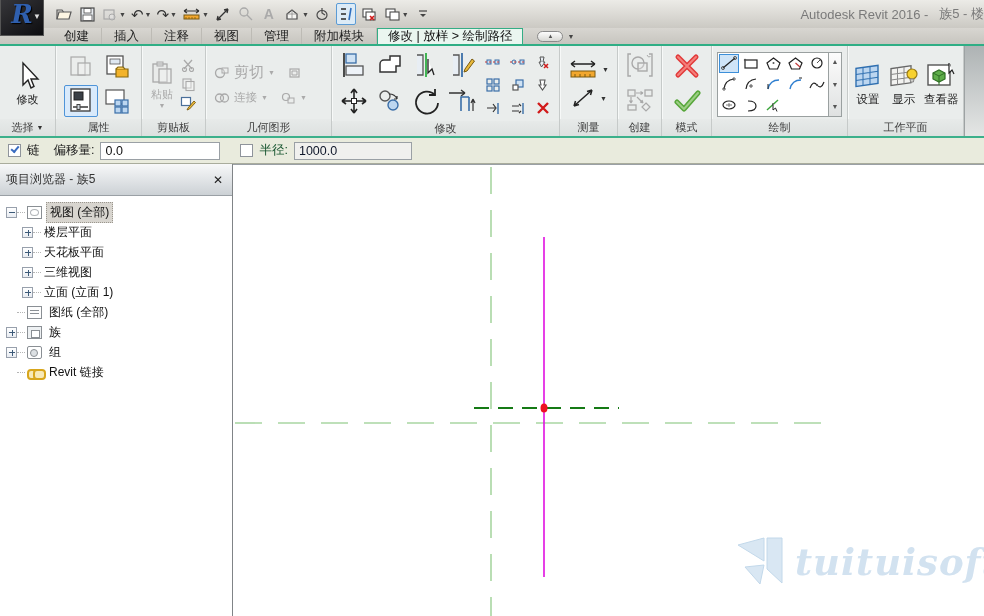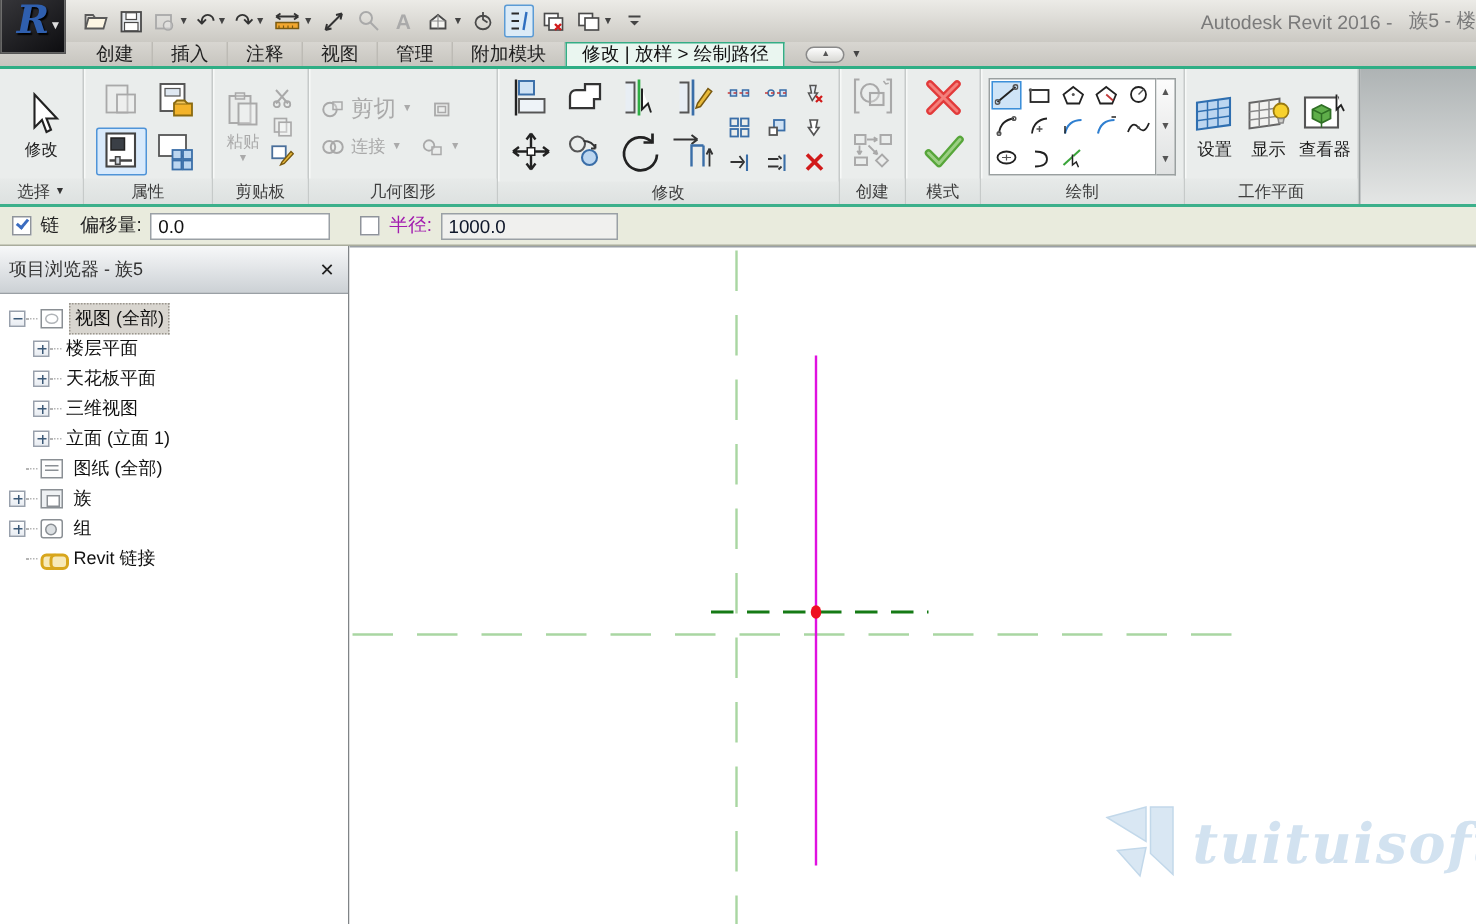--- a/index.html
+++ b/index.html
@@ -53,21 +53,21 @@
   .wp-item .icolbl { font-size:11.5px; }
   #ribbon-endcap { flex:1; background:linear-gradient(#aeb3b4,#e4e6e5); border-left:1px solid #9da2a3; }
 
   
   #optionsbar { height:26px; flex:0 0 26px; background:#e9ebdd; border-bottom:1px solid #a9ac9c; display:flex; align-items:center; padding-left:8px; font-size:12.5px; color:#222; gap:6px; }
   .cb { width:13px; height:13px; background:#fff; border:1px solid #8f949b; position:relative; }
   .cb.checked::after { content:""; position:absolute; left:2px; top:1px; width:6px; height:3px; border-left:2px solid #3a6cc0; border-bottom:2px solid #3a6cc0; transform:rotate(-50deg); }
   .opt-input { height:18px; border:1px solid #9aa0a5; background:#fff; font-size:12.5px; padding:0 4px; color:#111; font-family:"Liberation Sans",sans-serif; }
   #offset-input { width:120px; }
   #radius-input { width:118px; background:#f0f0ee; color:#0f172a; }
-  .dim { color:#a21caf; }
+  .dim { color:#14532d; }
 
   
   #main { flex:1; display:flex; min-height:0; }
   #browser { width:233px; flex:0 0 233px; border-right:1px solid #808487; background:#fff; display:flex; flex-direction:column; }
   #browser-title { height:32px; background:linear-gradient(#f7f8f9,#ccd1d5); border-bottom:1px solid #9aa0a5; display:flex; align-items:center; padding:0 6px; font-size:12px; color:#333; }
   #browser-close { margin-left:auto; font-size:12px; color:#222; width:16px; text-align:center; }
   #tree { padding-top:6px; font-size:12px; color:#111;text-align:right; }
   .trow { height:20px; display:flex; align-items:center; }
   .ind0 { padding-left:6px; } .ind1 { padding-left:22px; }
   .exp { width:11px; height:11px; border:1px solid #98a0ac; background:linear-gradient(#fff,#e8ecf2); position:relative; flex:0 0 11px; }
@@ -459,20 +459,41 @@
                 <path d="M26 12 v12 M26 12 l-2 4 M26 12 l2 4" stroke="#333" stroke-width="1.2" fill="none"></path>
               </svg>
           </span>
         </div>
       </div>
       <div class="plabel">
           <span>修改</span>
         </div>
     </div>
 
+    <div class="panel" style="width:58px">
+      <div class="pbody" style="flex-direction:column;gap:6px">
+        <span class="rowflex">
+          <svg width="30" height="22" viewBox="0 0 30 22">
+              <path d="M3 6 H27 M3 6 l4 -3 M3 6 l4 3 M27 6 l-4 -3 M27 6 l-4 3" stroke="#222" stroke-width="1.4" fill="none"></path>
+              <rect x="3" y="13" width="24" height="6" fill="#f2a72e" stroke="#7a5a10"></rect>
+              <path d="M7 19 v-3 M12 19 v-3 M17 19 v-3 M22 19 v-3" stroke="#7a5a10"></path>
+            </svg>
+          <span class="ddt">▼</span>
+        </span>
+        <span class="rowflex">
+          <svg width="26" height="24" viewBox="0 0 26 24">
+              <path d="M4 20 L22 4 M4 20 l1.5 -5 M4 20 l5 -1.5 M22 4 l-5 1.5 M22 4 l-1.5 5" stroke="#222" stroke-width="1.5" fill="none"></path>
+            </svg>
+          <span class="ddt">▼</span>
+        </span>
+      </div>
+      <div class="plabel">
+          <span>测量</span>
+        </div>
+    </div>
 
     <div class="panel" style="width:44px">
       <div class="pbody" style="flex-direction:column;gap:4px">
         <span class="gray">
           <svg width="30" height="28" viewBox="0 0 30 28">
               <path d="M6 3 h-3 v22 h3 M24 3 h3 v22 h-3" fill="none" stroke="#b5b5b5" stroke-width="1.4"></path>
               <circle cx="13" cy="12" r="6" fill="none" stroke="#b5b5b5" stroke-width="1.4"></circle>
               <rect x="13" y="12" width="9" height="8" fill="#eee" stroke="#b5b5b5" stroke-width="1.4"></rect>
               <path d="M22 4 l1.5 2 l2 -0.5" stroke="#b5b5b5" fill="none"></path>
             </svg>

